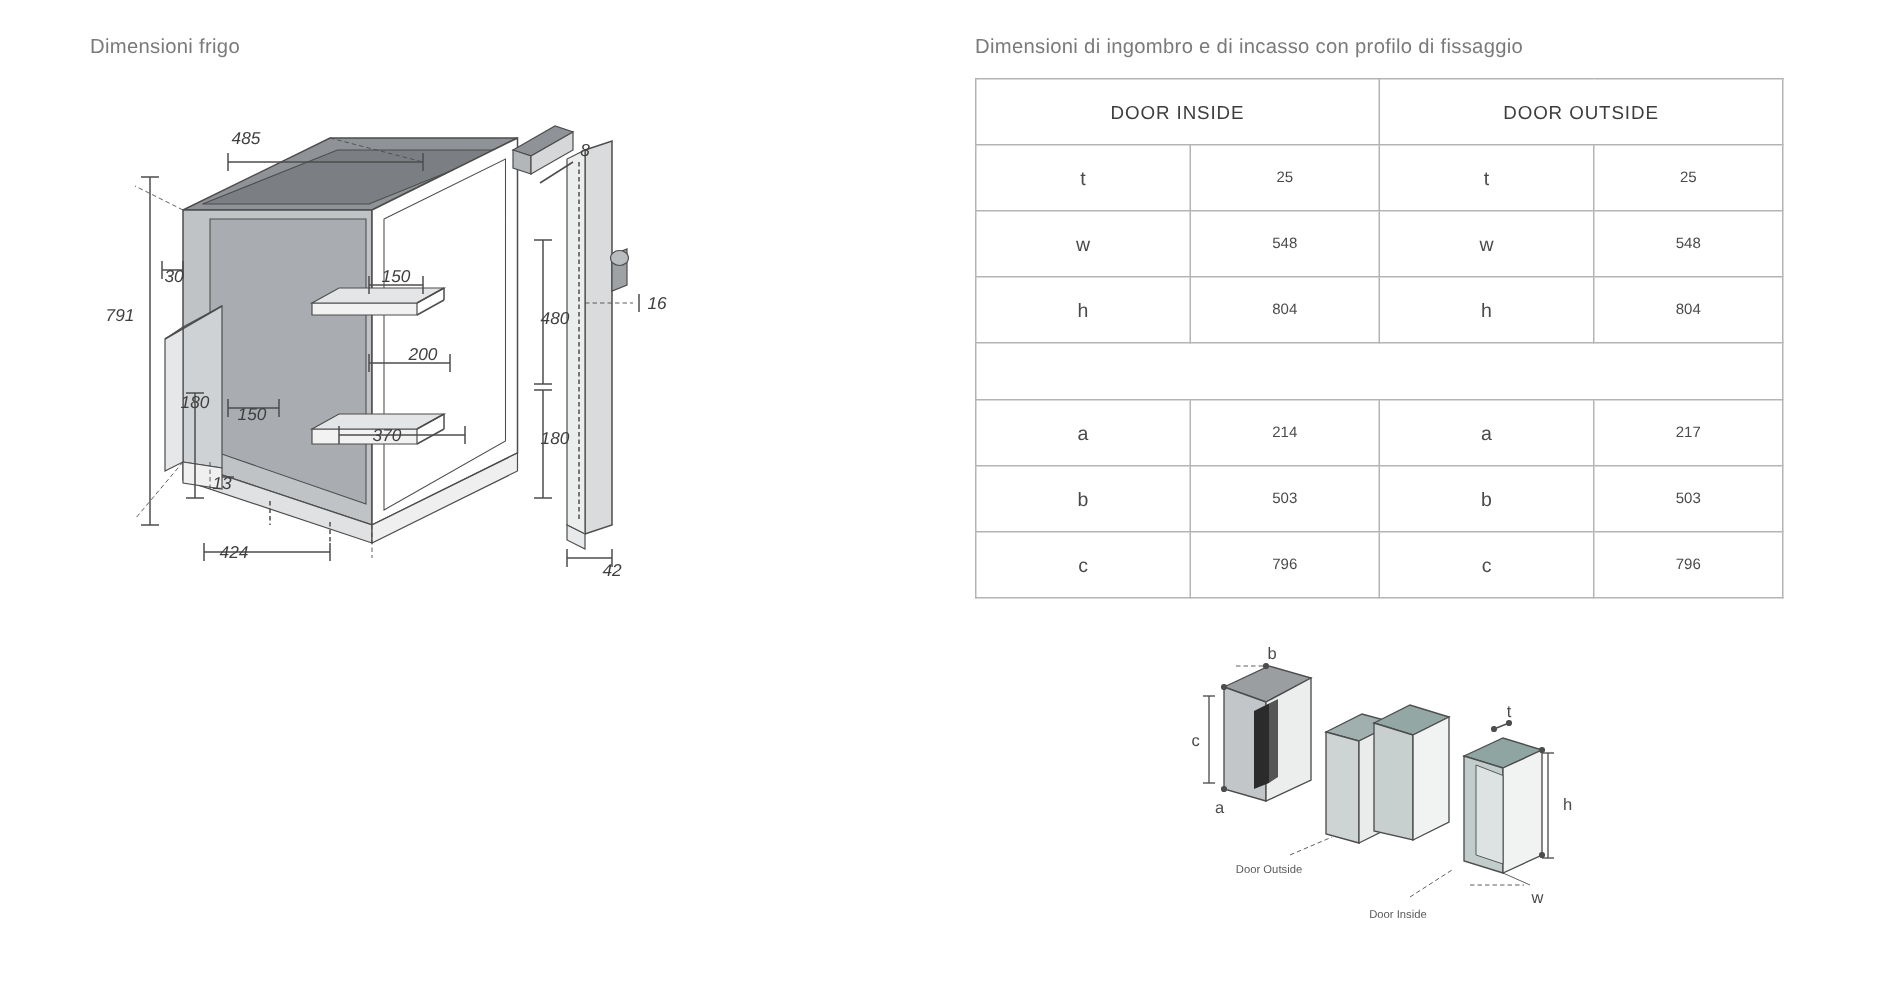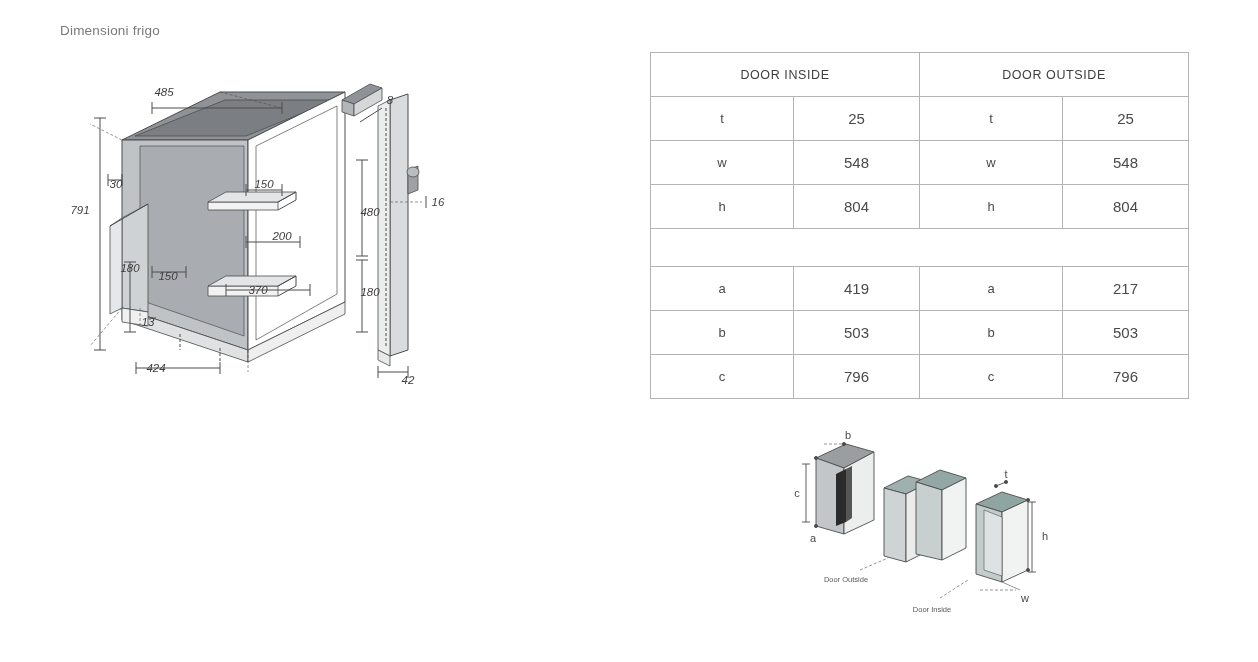--- a/index.html
+++ b/index.html
@@ -58,21 +58,21 @@
   table.dims {
     border-collapse: collapse;
     width: 538px;
     table-layout: fixed;
   }
   table.dims th, table.dims td {
     border: 1px solid #b4b4b4;
     height: 43px;
     text-align: center;
     vertical-align: middle;
-    font-size: 15px;
+    font-size: 10px;
     color: #4a4a4a;
     font-weight: normal;
     padding: 0;
   }
   table.dims th {
     font-size: 12.5px;
     letter-spacing: .6px;
     color: #3d3d3d;
   }
   table.dims td.key {
@@ -104,20 +104,21 @@
     font-size: 7.5px;
     fill: #5a5a5a;
   }
 </style>
 </head>
 <body>
 
 <div class="page">
 
   <div class="caption" id="caption-left">Dimensioni frigo</div>
+  <div class="caption" id="caption-right">Dimensioni di ingombro e di incasso con profilo di fissaggio</div>
 
   <div id="drawing-left">
     <svg width="520" height="340" viewBox="0 0 520 340" xmlns="http://www.w3.org/2000/svg">
       <g fill="none" stroke="#4d4d4d" stroke-width="1">
 
         <polygon points="62,90 160,42 285,42 188,90" fill="#8f9397" stroke="#4d4d4d" stroke-width="1"></polygon>
 
         <polygon points="75,86 165,50 275,50 186,86" fill="#7b7f83" stroke="#4d4d4d" stroke-width="0.8"></polygon>
 
         <polygon points="62,90 188,90 188,300 62,258" fill="#bfc3c6" stroke="#4d4d4d" stroke-width="1"></polygon>
@@ -277,21 +278,21 @@
           <td class="key">h</td>
           <td>804</td>
           <td class="key">h</td>
           <td>804</td>
         </tr>
         <tr class="spacer">
           <td colspan="4"></td>
         </tr>
         <tr>
           <td class="key">a</td>
-          <td>419</td>
+          <td>214</td>
           <td class="key">a</td>
           <td>217</td>
         </tr>
         <tr>
           <td class="key">b</td>
           <td>503</td>
           <td class="key">b</td>
           <td>503</td>
         </tr>
         <tr>

